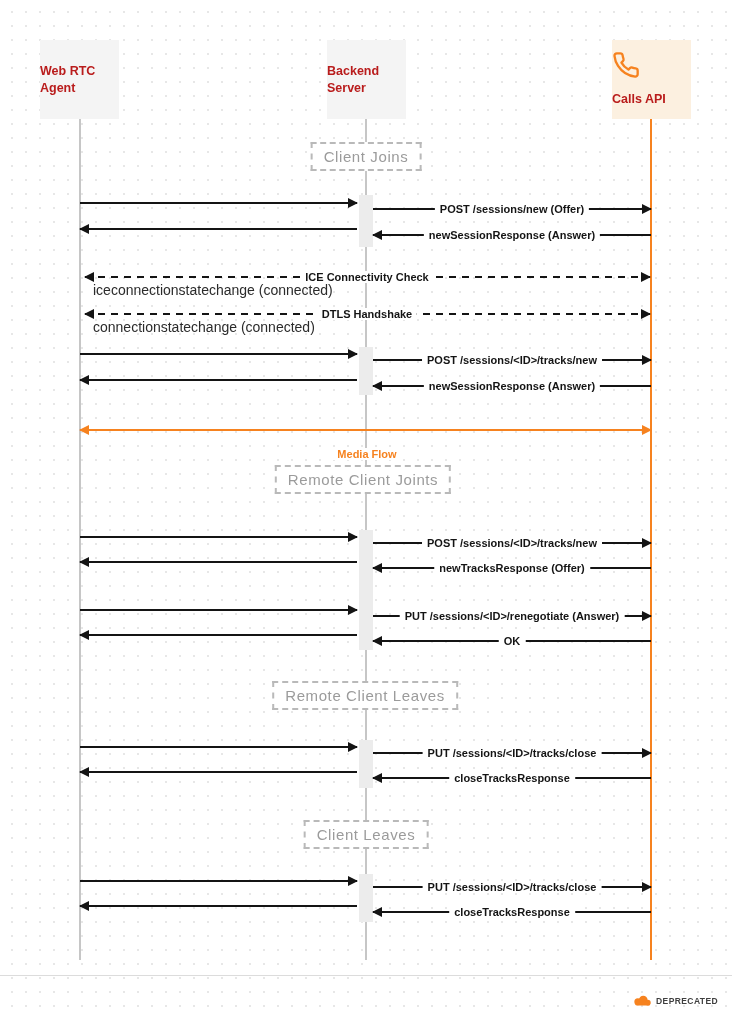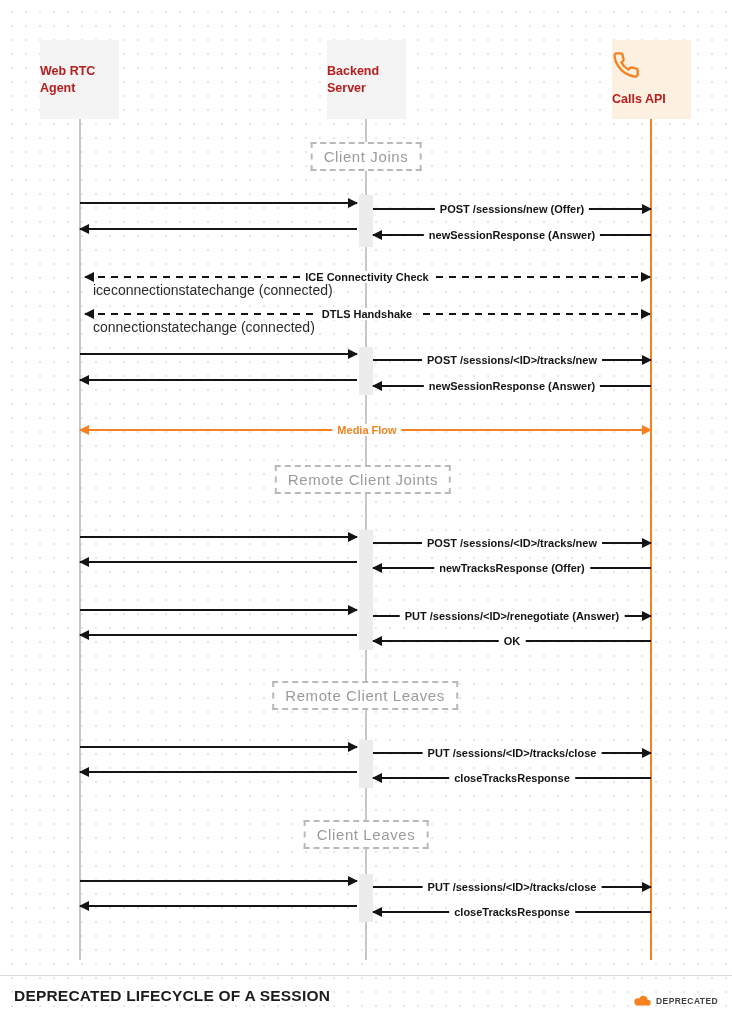--- a/index.html
+++ b/index.html
@@ -29,21 +29,21 @@
   .head { position:absolute; width:0; height:0; top:-4px;
     border-top:5px solid transparent; border-bottom:5px solid transparent; }
   .head.r { right:-1px; border-left:10px solid #141414; }
   .head.l { left:-1px; border-right:10px solid #141414; }
   .hline.orange .head.r { border-left-color:#f6821f; }
   .hline.orange .head.l { border-right-color:#f6821f; }
 
   
   .mlabel { position:absolute; transform:translate(-50%,-50%); background:#fff;
     padding:0 5px; font-size:11px; font-weight:bold; color:#141414; white-space:nowrap; }
-  .mlabel.orange { color:#f6821f; }
+  .mlabel.orange { color:#f6821f;margin-top:24px; }
   .note { position:absolute; font-size:14px; color:#2b2b2b; white-space:nowrap; }
 
   
   .section { position:absolute; transform:translateX(-50%); border:2px dashed #b9b9b9;
     background:#fff; color:#9b9b9b; font-size:15px; letter-spacing:.6px;
     padding:4px 11px; white-space:nowrap; }
 
   
   .footer-line { position:absolute; left:0; right:0; top:975px; height:1px; background:#dcdcdc; }
   .title { position:absolute; left:14px; top:987px; font-size:15.5px; font-weight:bold;
@@ -200,21 +200,20 @@
 
   <div class="hline" style="left:80px;top:905px;width:277px">
       <i class="head l"></i>
     </div>
   <div class="hline" style="left:373px;top:911px;width:278px">
       <i class="head l"></i>
     </div>
   <div class="mlabel" style="left:512px;top:912px">closeTracksResponse</div>
 
   <div class="footer-line"></div>
-  <div class="title">DEPRECATED LIFECYCLE OF A SESSION</div>
   <div class="brand">
     <svg width="20" height="11" viewBox="0 0 24 13">
       <g fill="#f6821f">
         <circle cx="7" cy="8" r="4.2"></circle>
         <circle cx="13.5" cy="6" r="5.3"></circle>
         <circle cx="19" cy="9" r="3.4"></circle>
         <rect x="4" y="8" width="18" height="4.5" rx="2.2"></rect>
       </g>
     </svg>
     <span>DEPRECATED</span>

